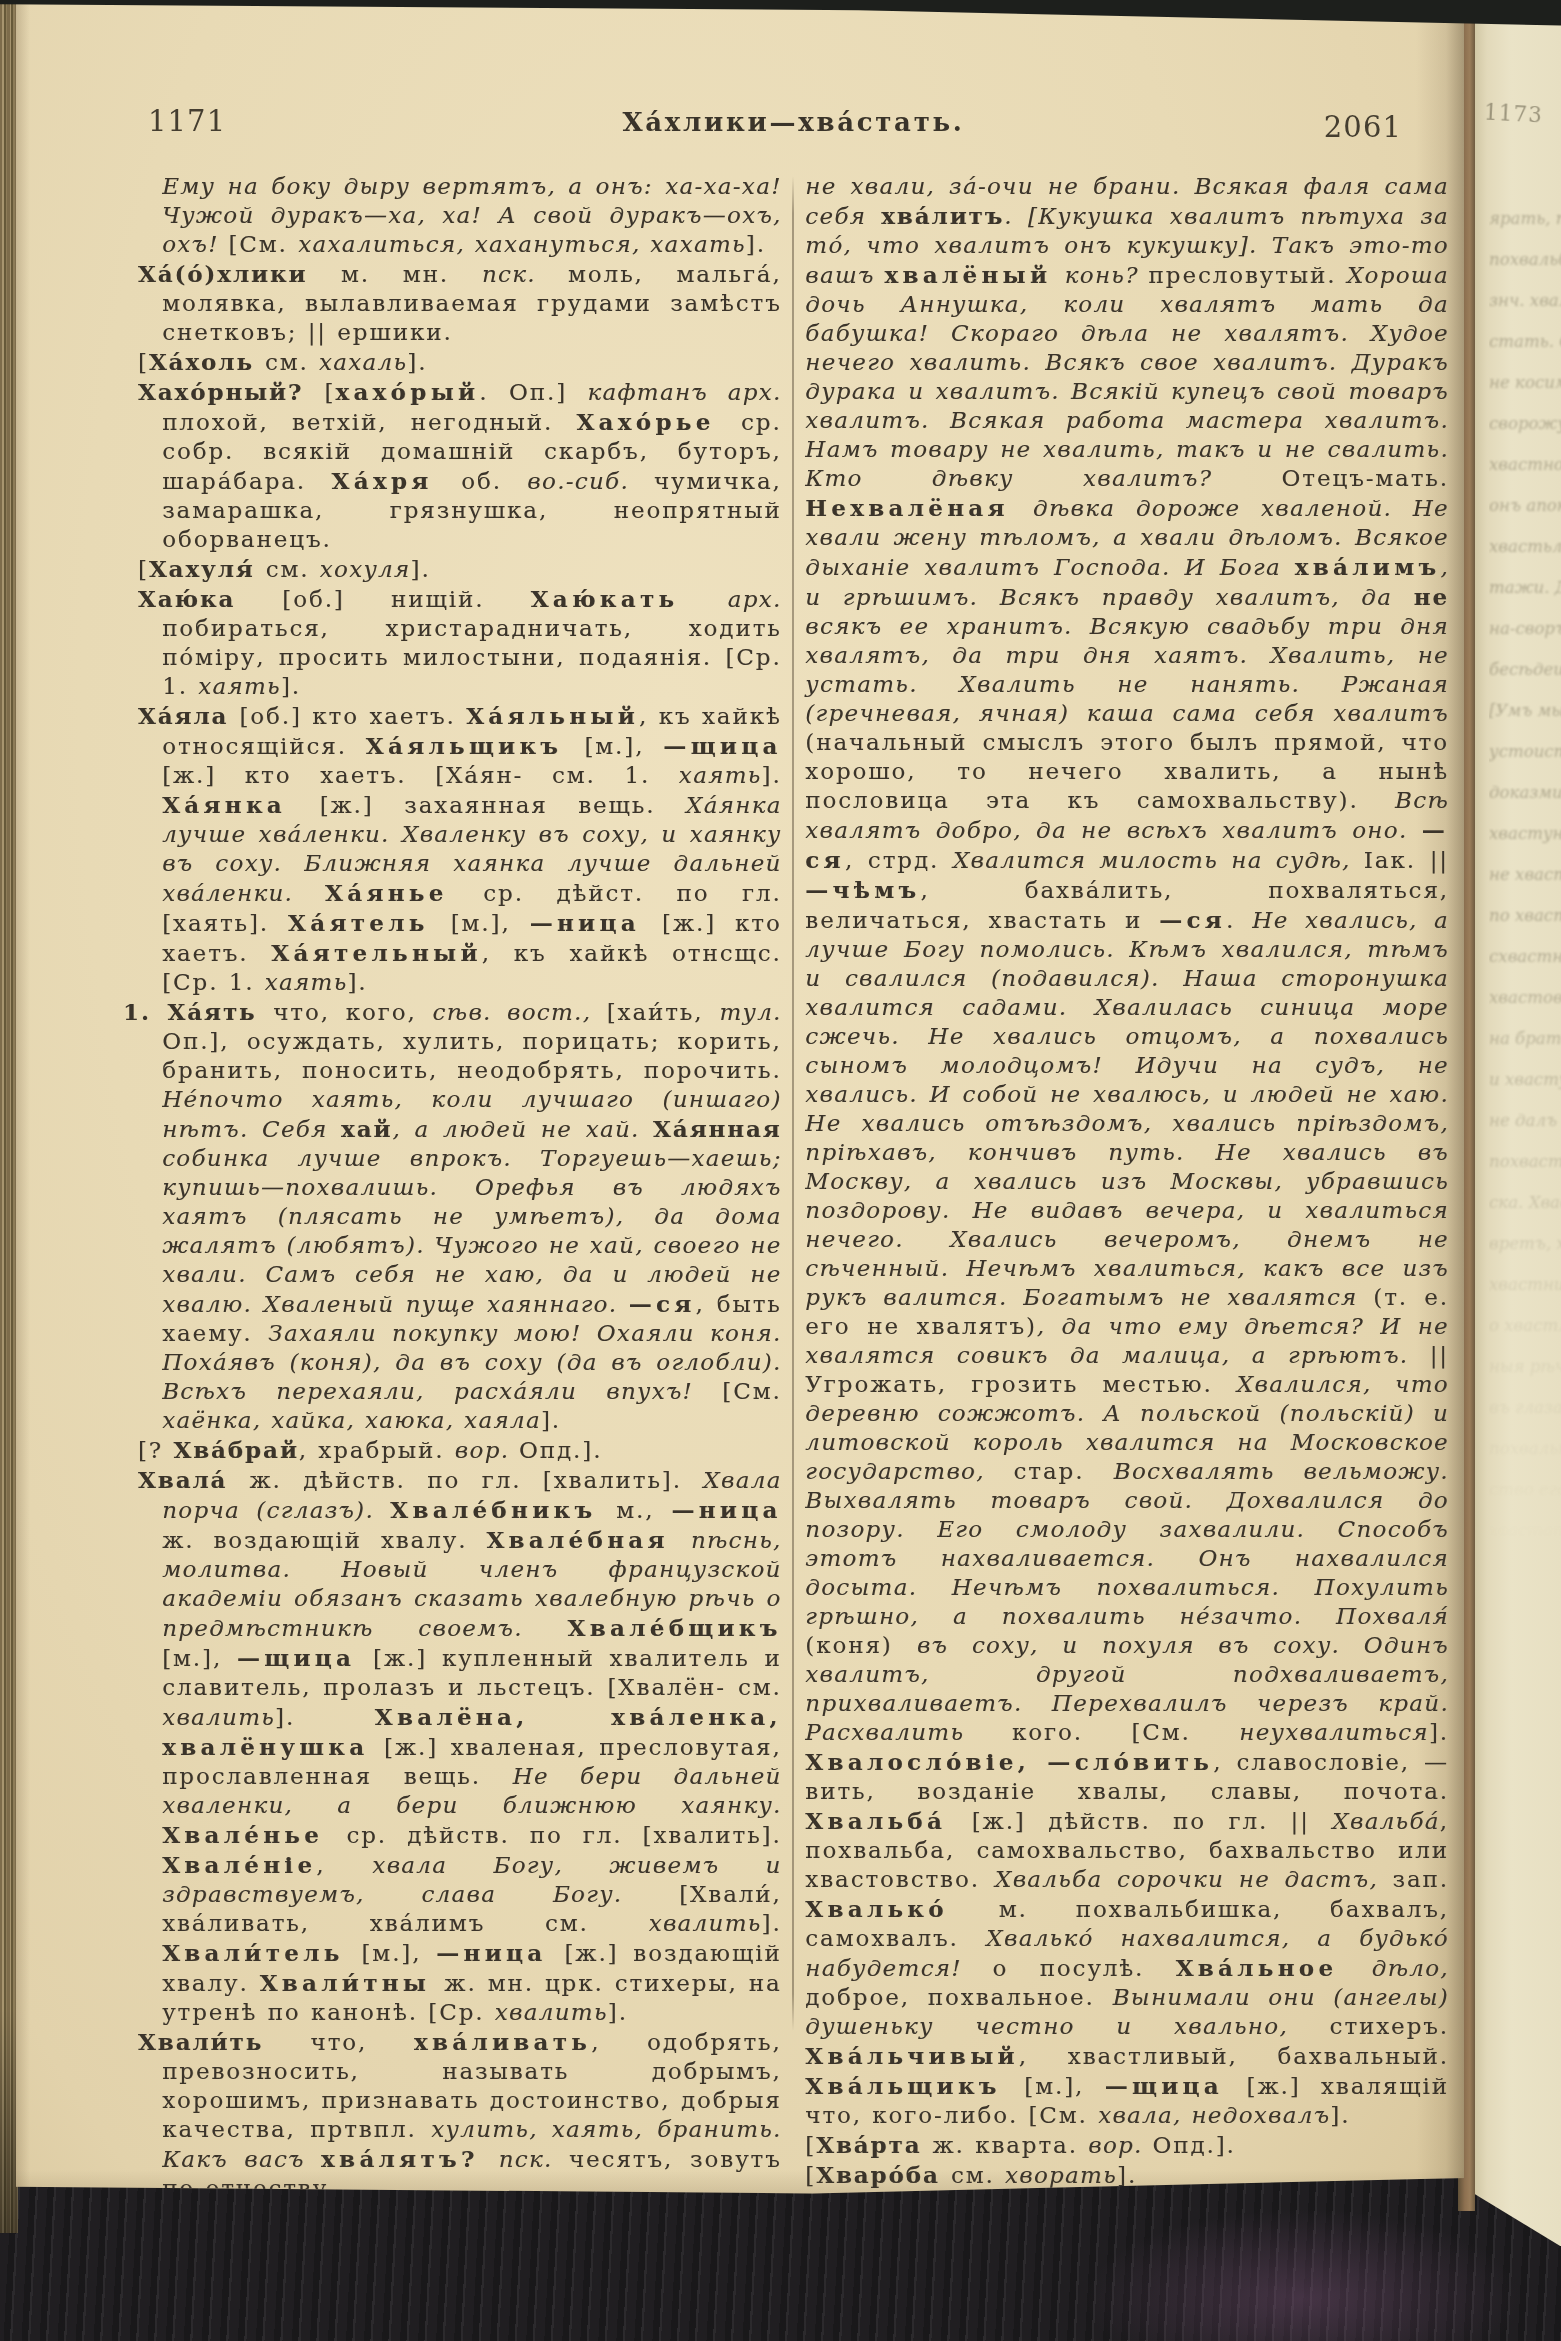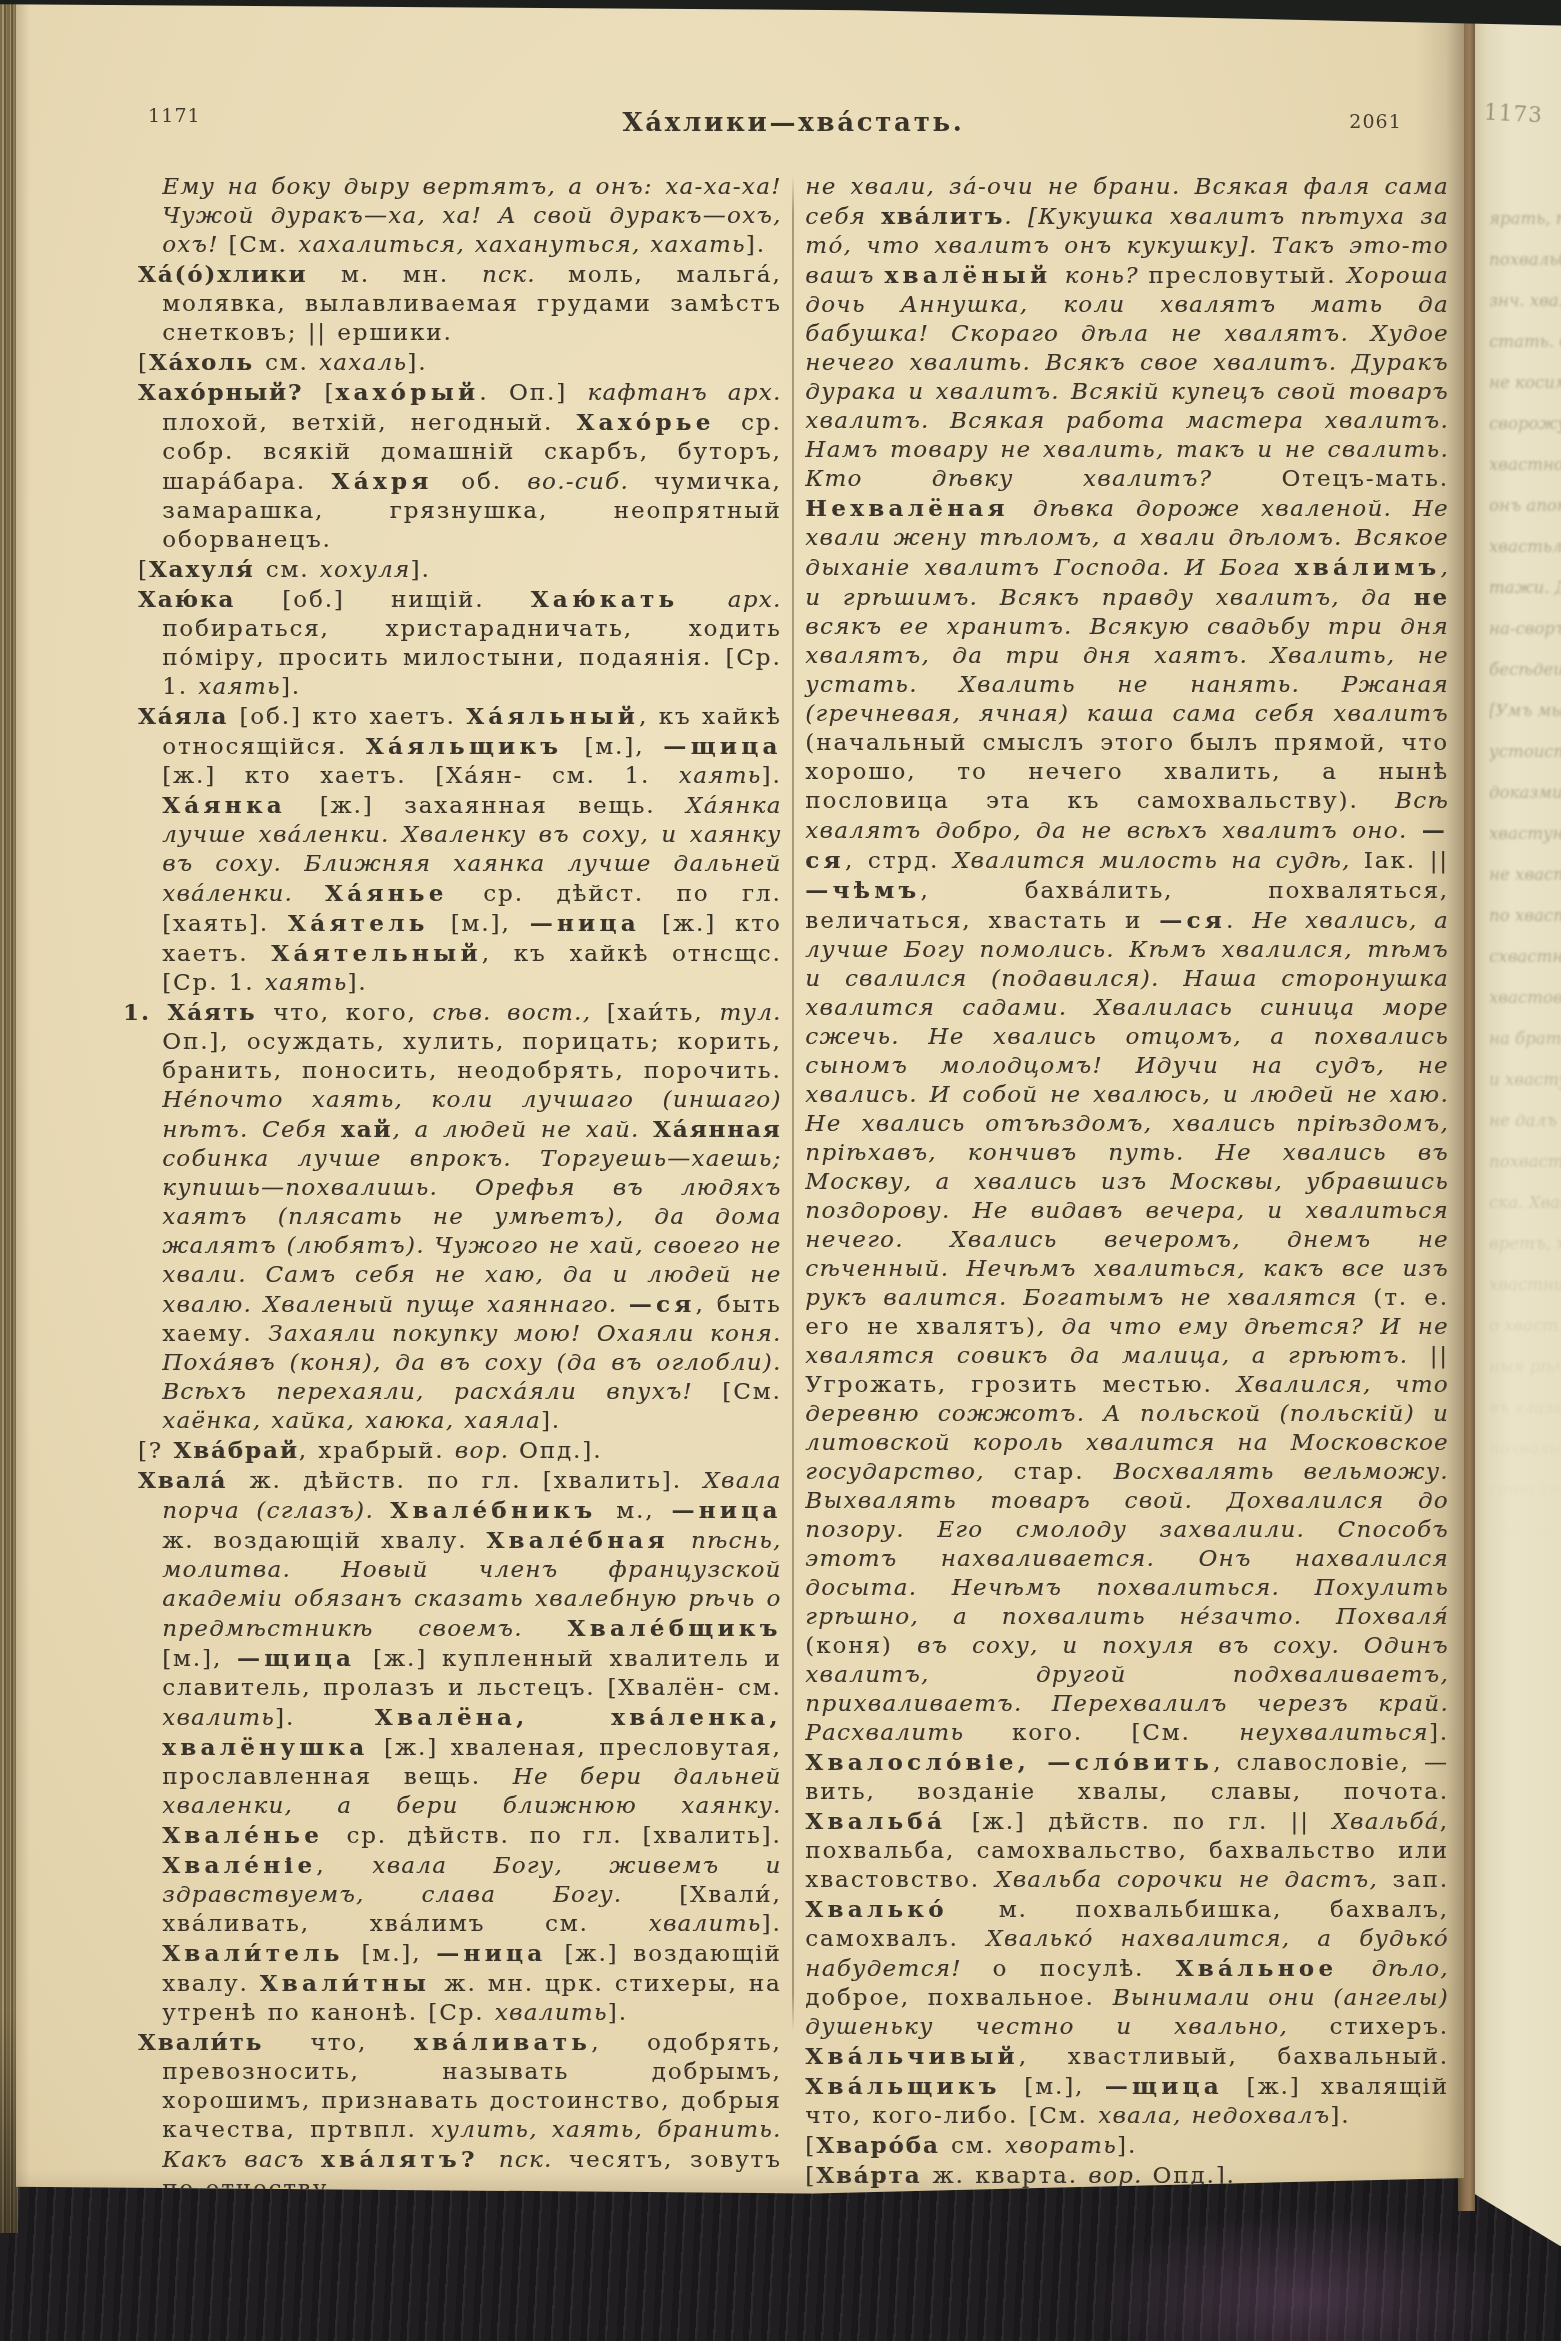--- a/index.html
+++ b/index.html
@@ -61,21 +61,21 @@
     clip-path:polygon(0 0,100% 0,100% 98.9%,55% 99.6%,0 99.3%);
     box-shadow:0 0 27px rgba(0,0,0,.45);
   }
   .page-main::before{ 
     content:"";position:absolute;inset:0;pointer-events:none;
     background:
       linear-gradient(90deg, rgba(120,100,68,.28) 0, rgba(120,100,68,0) 14px),
       linear-gradient(270deg, rgba(95,78,52,.45) 0, rgba(120,100,68,.18) 18px, rgba(120,100,68,0) 48px),
       linear-gradient(0deg, rgba(120,100,68,.25) 0, rgba(120,100,68,0) 32px);
   }
-  .pageno{position:absolute;font-size:19px;color:#453e30;letter-spacing:1.1px;}
+  .pageno{position:absolute;font-size:29px;color:#453e30;letter-spacing:1.1px;}
   .pageno-left{left:132px;top:101px;}
   .pageno-right{right:62px;top:107px;}
   .running-head{
     position:absolute;left:122px;width:1311px;top:104px;
     text-align:center;font-weight:700;font-size:26px;letter-spacing:2.7px;color:#3a342a;
   }
   .columns{
     position:absolute;left:122px;top:169px;width:1311px;
     display:flex;gap:23.6px;
   }
@@ -171,22 +171,22 @@
           <p class="para entry"><span class="s-n">[</span><span class="s-b">Хахуля́ </span><span class="s-n">см. </span><span class="s-i">хохуля</span><span class="s-n">].</span></p>
           <p class="para entry"><span class="s-b">Хаю́ка </span><span class="s-n">[об.] нищій. </span><span class="s-bs">Хаю́кать </span><span class="s-i">арх. </span><span class="s-n">побираться, христарадничать, ходить по́міру, просить милостыни, подаянія. [Ср. 1. </span><span class="s-i">хаять</span><span class="s-n">].</span></p>
           <p class="para entry"><span class="s-b">Ха́яла </span><span class="s-n">[об.] кто хаетъ. </span><span class="s-bs">Ха́яльный</span><span class="s-n">, къ хайкѣ относящійся. </span><span class="s-bs">Ха́яльщикъ </span><span class="s-n">[м.], </span><span class="s-bs">—щица </span><span class="s-n">[ж.] кто хаетъ. [Ха́ян- см. 1. </span><span class="s-i">хаять</span><span class="s-n">]. </span><span class="s-bs">Ха́янка </span><span class="s-n">[ж.] захаянная вещь. </span><span class="s-i">Ха́янка лучше хва́ленки. Хваленку въ соху, и хаянку въ соху. Ближняя хаянка лучше дальней хва́ленки. </span><span class="s-bs">Ха́янье </span><span class="s-n">ср. дѣйст. по гл. [хаять]. </span><span class="s-bs">Ха́ятель </span><span class="s-n">[м.], </span><span class="s-bs">—ница </span><span class="s-n">[ж.] кто хаетъ. </span><span class="s-bs">Ха́ятельный</span><span class="s-n">, къ хайкѣ отнсщс. [Ср. 1. </span><span class="s-i">хаять</span><span class="s-n">].</span></p>
           <p class="para entry-num"><span class="s-num">1. </span><span class="s-b">Ха́ять </span><span class="s-n">что, кого, </span><span class="s-i">сѣв. вост., </span><span class="s-n">[хаи́ть, </span><span class="s-i">тул. </span><span class="s-n">Оп.], осуждать, хулить, порицать; корить, бранить, поносить, неодобрять, порочить. </span><span class="s-i">Не́почто хаять, коли лучшаго (иншаго) нѣтъ. Себя </span><span class="s-b">хай</span><span class="s-i">, а людей не хай. </span><span class="s-b">Ха́янная </span><span class="s-i">собинка лучше впрокъ. Торгуешь—хаешь; купишь—похвалишь. Орефья въ людяхъ хаятъ (плясать не умѣетъ), да дома жалятъ (любятъ). Чужого не хай, своего не хвали. Самъ себя не хаю, да и людей не хвалю. Хваленый пуще хаяннаго. </span><span class="s-bs">—ся</span><span class="s-n">, быть хаему. </span><span class="s-i">Захаяли покупку мою! Охаяли коня. Поха́явъ (коня), да въ соху (да въ оглобли). Всѣхъ перехаяли, расха́яли впухъ! </span><span class="s-n">[См. </span><span class="s-i">хаёнка, хайка, хаюка, хаяла</span><span class="s-n">].</span></p>
           <p class="para entry"><span class="s-n">[? </span><span class="s-b">Хва́брай</span><span class="s-n">, храбрый. </span><span class="s-i">вор. </span><span class="s-n">Опд.].</span></p>
           <p class="para entry"><span class="s-b">Хвала́ </span><span class="s-n">ж. дѣйств. по гл. [хвалить]. </span><span class="s-i">Хвала порча (сглазъ). </span><span class="s-bs">Хвале́бникъ </span><span class="s-n">м., </span><span class="s-bs">—ница </span><span class="s-n">ж. воздающій хвалу. </span><span class="s-bs">Хвале́бная </span><span class="s-i">пѣснь, молитва. Новый членъ французской академіи обязанъ сказать хвалебную рѣчь о предмѣстникѣ своемъ. </span><span class="s-bs">Хвале́бщикъ </span><span class="s-n">[м.], </span><span class="s-bs">—щица </span><span class="s-n">[ж.] купленный хвалитель и славитель, пролазъ и льстецъ. [Хвалён- см. </span><span class="s-i">хвалить</span><span class="s-n">]. </span><span class="s-bs">Хвалёна, хва́ленка, хвалёнушка </span><span class="s-n">[ж.] хваленая, пресловутая, прославленная вещь. </span><span class="s-i">Не бери дальней хваленки, а бери ближнюю хаянку. </span><span class="s-bs">Хвале́нье </span><span class="s-n">ср. дѣйств. по гл. [хвалить]. </span><span class="s-bs">Хвале́ніе</span><span class="s-n">, </span><span class="s-i">хвала Богу, живемъ и здравствуемъ, слава Богу. </span><span class="s-n">[Хвали́, хва́ливать, хва́лимъ см. </span><span class="s-i">хвалить</span><span class="s-n">]. </span><span class="s-bs">Хвали́тель </span><span class="s-n">[м.], </span><span class="s-bs">—ница </span><span class="s-n">[ж.] воздающій хвалу. </span><span class="s-bs">Хвали́тны </span><span class="s-n">ж. мн. црк. стихеры, на утренѣ по канонѣ. [Ср. </span><span class="s-i">хвалить</span><span class="s-n">].</span></p>
           <p class="para entry"><span class="s-b">Хвали́ть </span><span class="s-n">что, </span><span class="s-bs">хва́ливать</span><span class="s-n">, одобрять, превозносить, называть добрымъ, хорошимъ, признавать достоинство, добрыя качества, пртвпл. </span><span class="s-i">хулить, хаять, бранить. Какъ васъ </span><span class="s-bs">хва́лятъ? </span><span class="s-i">пск. </span><span class="s-n">чесятъ, зовутъ по отчеству. </span></p>
         </div>
       <div class="col">
           <p class="para flush"><span class="s-i">не хвали, за́-очи не брани. Всякая фаля сама себя </span><span class="s-b">хва́литъ</span><span class="s-i">. [Кукушка хвалитъ пѣтуха за то́, что хвалитъ онъ кукушку]. Такъ это-то вашъ </span><span class="s-bs">хвалёный </span><span class="s-i">конь? </span><span class="s-n">пресловутый. </span><span class="s-i">Хороша дочь Аннушка, коли хвалятъ мать да бабушка! Скораго дѣла не хвалятъ. Худое нечего хвалить. Всякъ свое хвалитъ. Дуракъ дурака и хвалитъ. Всякій купецъ свой товаръ хвалитъ. Всякая работа мастера хвалитъ. Намъ товару не хвалить, такъ и не свалить. Кто дѣвку хвалитъ? </span><span class="s-n">Отецъ-мать. </span><span class="s-bs">Нехвалёная </span><span class="s-i">дѣвка дороже хваленой. Не хвали жену тѣломъ, а хвали дѣломъ. Всякое дыханіе хвалитъ Господа. И Бога </span><span class="s-bs">хва́лимъ</span><span class="s-i">, и грѣшимъ. Всякъ правду хвалитъ, да </span><span class="s-b">не</span><span class="s-i"> всякъ ее хранитъ. Всякую свадьбу три дня хвалятъ, да три дня хаятъ. Хвалить, не устать. Хвалить не нанять. Ржаная (гречневая, ячная) каша сама себя хвалитъ </span><span class="s-n">(начальный смыслъ этого былъ прямой, что хорошо, то нечего хвалить, а нынѣ пословица эта къ самохвальству). </span><span class="s-i">Всѣ хвалятъ добро, да не всѣхъ хвалитъ оно. </span><span class="s-bs">—ся</span><span class="s-n">, стрд. </span><span class="s-i">Хвалится милость на судѣ, </span><span class="s-n">Іак. || </span><span class="s-bs">—чѣмъ</span><span class="s-n">, бахва́лить, похваляться, величаться, хвастать и </span><span class="s-bs">—ся</span><span class="s-n">. </span><span class="s-i">Не хвались, а лучше Богу помолись. Кѣмъ хвалился, тѣмъ и свалился (подавился). Наша сторонушка хвалится садами. Хвалилась синица море сжечь. Не хвались отцомъ, а похвались сыномъ молодцомъ! Идучи на судъ, не хвались. И собой не хвалюсь, и людей не хаю. Не хвались отъѣздомъ, хвались пріѣздомъ, пріѣхавъ, кончивъ путь. Не хвались въ Москву, а хвались изъ Москвы, убравшись поздорову. Не видавъ вечера, и хвалиться нечего. Хвались вечеромъ, днемъ не сѣченный. Нечѣмъ хвалиться, какъ все изъ рукъ валится. Богатымъ не хвалятся </span><span class="s-n">(т. е. его не хвалятъ)</span><span class="s-i">, да что ему дѣется? И не хвалятся совикъ да малица, а грѣютъ. </span><span class="s-n">|| Угрожать, грозить местью. </span><span class="s-i">Хвалился, что деревню сожжотъ. А польской (польскій) и литовской король хвалится на Московское государство, </span><span class="s-n">стар. </span><span class="s-i">Восхвалять вельможу. Выхвалять товаръ свой. Дохвалился до позору. Его смолоду захвалили. Способъ этотъ нахваливается. Онъ нахвалился досыта. Нечѣмъ похвалиться. Похулить грѣшно, а похвалить не́зачто. Похваля́ </span><span class="s-n">(коня) </span><span class="s-i">въ соху, и похуля въ соху. Одинъ хвалитъ, другой подхваливаетъ, прихваливаетъ. Перехвалилъ черезъ край. Расхвалить </span><span class="s-n">кого. [См. </span><span class="s-i">неухвалиться</span><span class="s-n">]. </span><span class="s-bs">Хвалосло́віе, —сло́вить</span><span class="s-n">, славословіе, —вить, возданіе хвалы, славы, почота. </span><span class="s-bs">Хвальба́ </span><span class="s-n">[ж.] дѣйств. по гл. || </span><span class="s-i">Хвальба́</span><span class="s-n">, похвальба, самохвальство, бахвальство или хвастовство. </span><span class="s-i">Хвальба сорочки не дастъ, </span><span class="s-n">зап. </span><span class="s-bs">Хвалько́ </span><span class="s-n">м. похвальбишка, бахвалъ, самохвалъ. </span><span class="s-i">Хвалько́ нахвалится, а будько́ набудется! </span><span class="s-n">о посулѣ. </span><span class="s-bs">Хва́льное </span><span class="s-i">дѣло, </span><span class="s-n">доброе, похвальное. </span><span class="s-i">Вынимали они (ангелы) душеньку честно и хвально, </span><span class="s-n">стихеръ. </span><span class="s-bs">Хва́льчивый</span><span class="s-n">, хвастливый, бахвальный. </span><span class="s-bs">Хва́льщикъ </span><span class="s-n">[м.], </span><span class="s-bs">—щица </span><span class="s-n">[ж.] хвалящій что, кого-либо. [См. </span><span class="s-i">хвала, недохвалъ</span><span class="s-n">].</span></p>
+          <p class="para entry"><span class="s-n">[</span><span class="s-b">Хва́рта </span><span class="s-n">ж. кварта. </span><span class="s-i">вор. </span><span class="s-n">Опд.].</span></p>
           <p class="para entry"><span class="s-n">[</span><span class="s-b">Хваро́ба </span><span class="s-n">см. </span><span class="s-i">хворать</span><span class="s-n">].</span></p>
-          <p class="para entry"><span class="s-n">[</span><span class="s-b">Хва́рта </span><span class="s-n">ж. кварта. </span><span class="s-i">вор. </span><span class="s-n">Опд.].</span></p>
           <p class="para entry"><span class="s-n">[</span><span class="s-b">Хваростни́къ, —ню́гъ </span><span class="s-n">см. </span><span class="s-i">хворостникъ</span><span class="s-n">].</span></p>
           <p class="para entry"><span class="s-n">[</span><span class="s-b">Хва́рувать, хва́рывать </span><span class="s-n">см. </span><span class="s-i">хворать</span><span class="s-n">].</span></p>
           <p class="para entry"><span class="s-b">Хва́станье </span><span class="s-n">ср. дѣйст. по знч. гл. [</span><span class="s-i">хвастать</span><span class="s-n">].</span></p>
           <p class="para entry"><span class="s-b">Хва́стать, хвастну́ть. </span><span class="s-bs">хва́стывать </span><span class="s-n">чѣмъ, хвалиться, бахвалить, чваниться, желать прославиться чѣмъ-либо; выхвалиться, похваляться; ||</span></p>
         </div>
     </div>
   </div>
 
   <div class="top-wedge"></div>
 </div>

